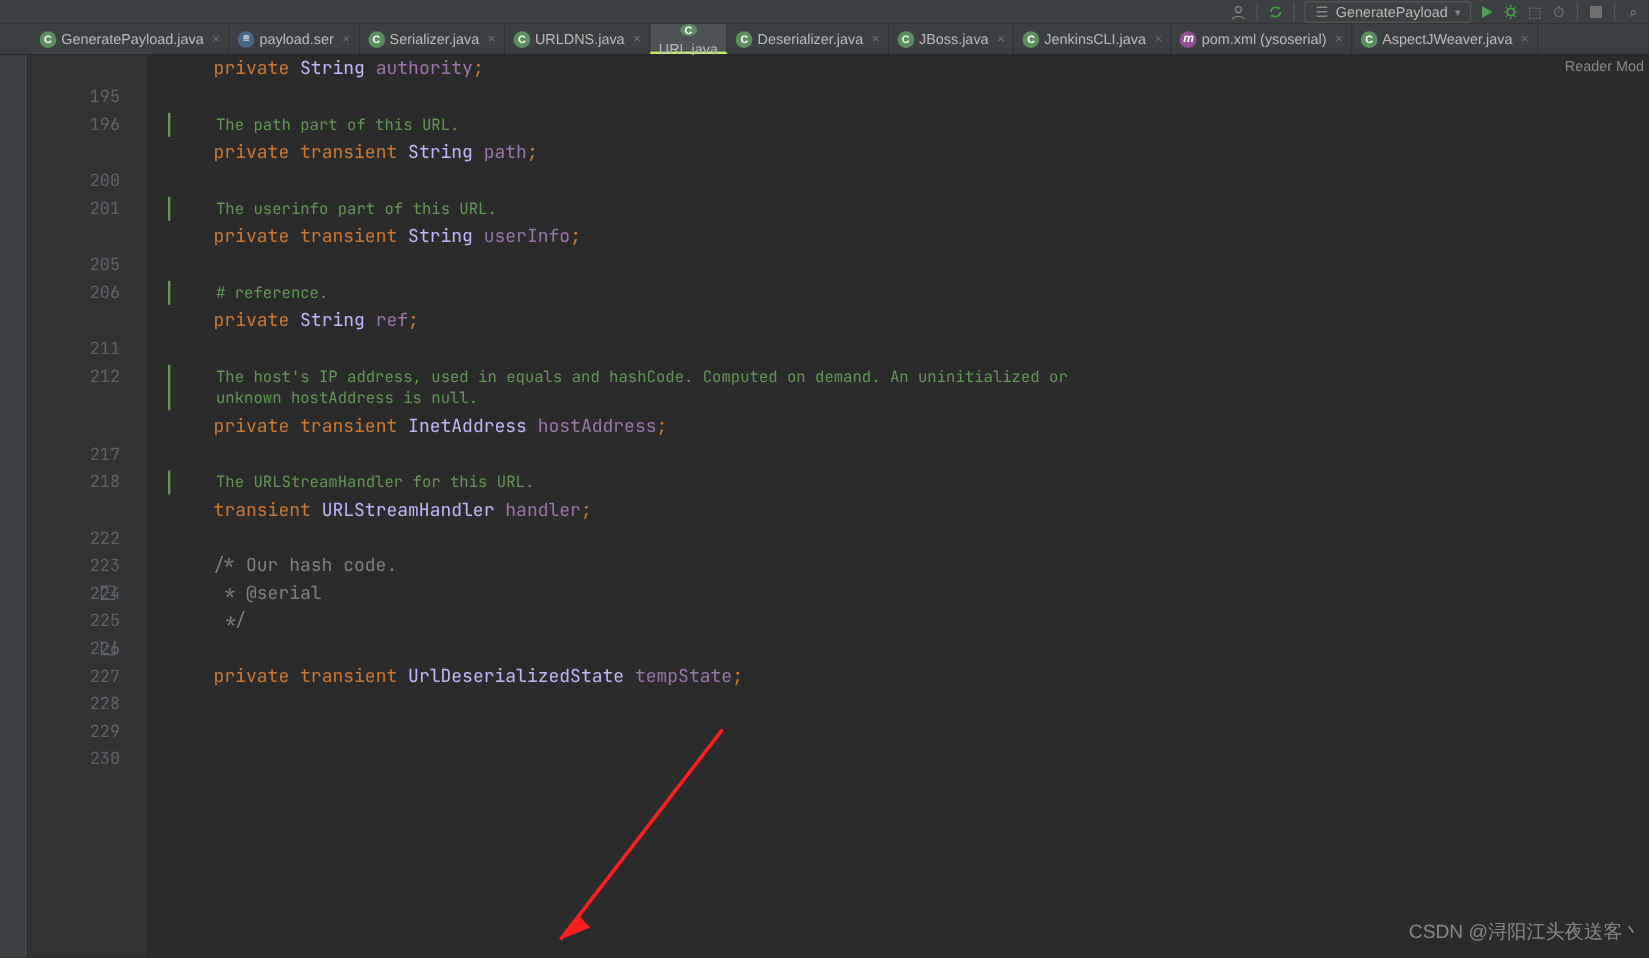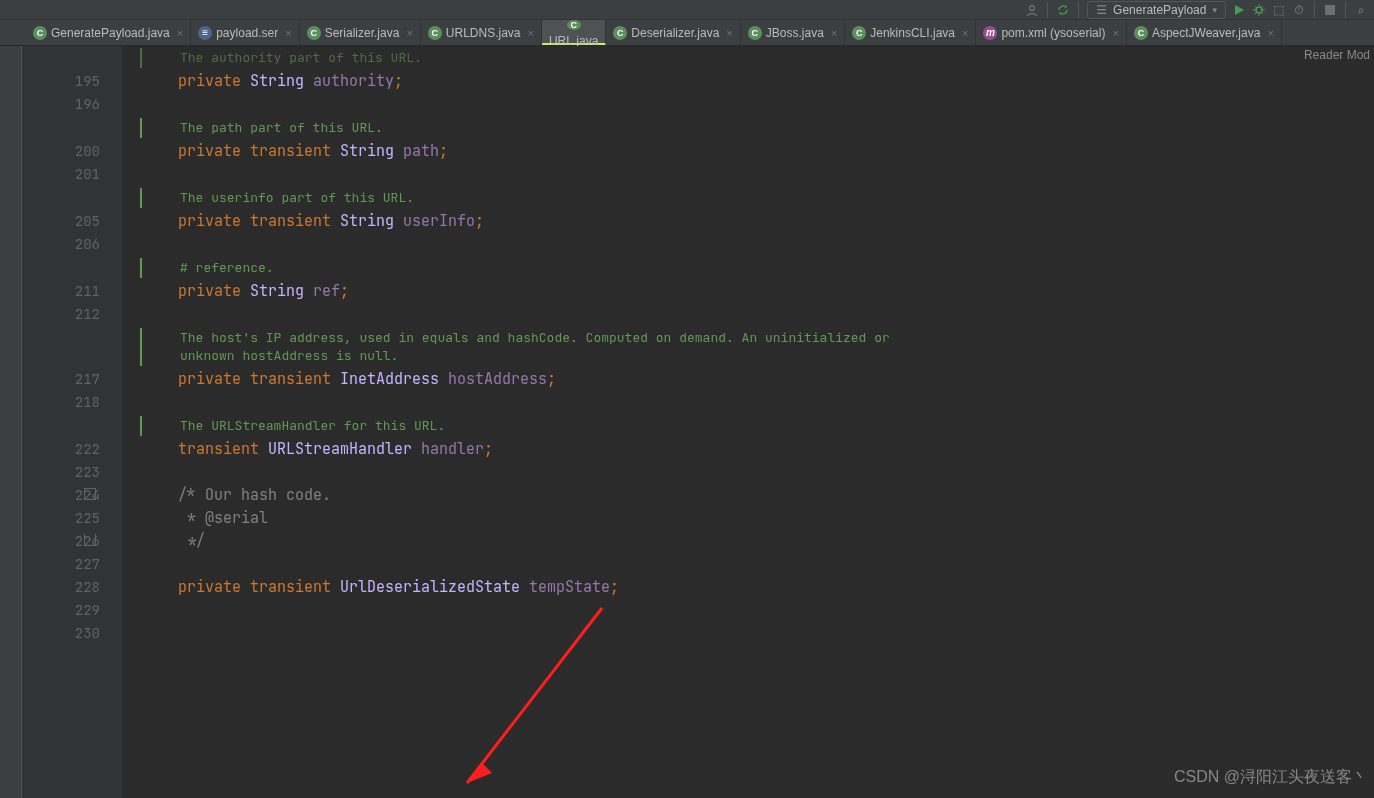--- a/index.html
+++ b/index.html
@@ -284,21 +284,20 @@
       <div class="gutter-line">224<div class="fold-icon">−</div></div>
       <div class="gutter-line">225</div>
       <div class="gutter-line">226<div class="fold-icon" style="border-top: none;">−</div></div>
       <div class="gutter-line">227</div>
       <div class="gutter-line">228</div>
       <div class="gutter-line">229</div>
       <div class="gutter-line">230</div>
     </div>
   <div class="code">
 
-    <div class="doc-block indent2" style="opacity:.6">The authority part of this URL.</div>
     <div class="code-line indent2"><span class="kw">private</span> <span class="type">String</span> <span class="field">authority</span><span class="kw">;</span></div>
     <div class="code-line"></div>
 
     <div class="doc-block indent2">The path part of this URL.</div>
     <div class="code-line indent2"><span class="kw">private</span> <span class="kw">transient</span> <span class="type">String</span> <span class="field">path</span><span class="kw">;</span></div>
     <div class="code-line"></div>
 
     <div class="doc-block indent2">The userinfo part of this URL.</div>
     <div class="code-line indent2"><span class="kw">private</span> <span class="kw">transient</span> <span class="type">String</span> <span class="field">userInfo</span><span class="kw">;</span></div>
     <div class="code-line"></div>

